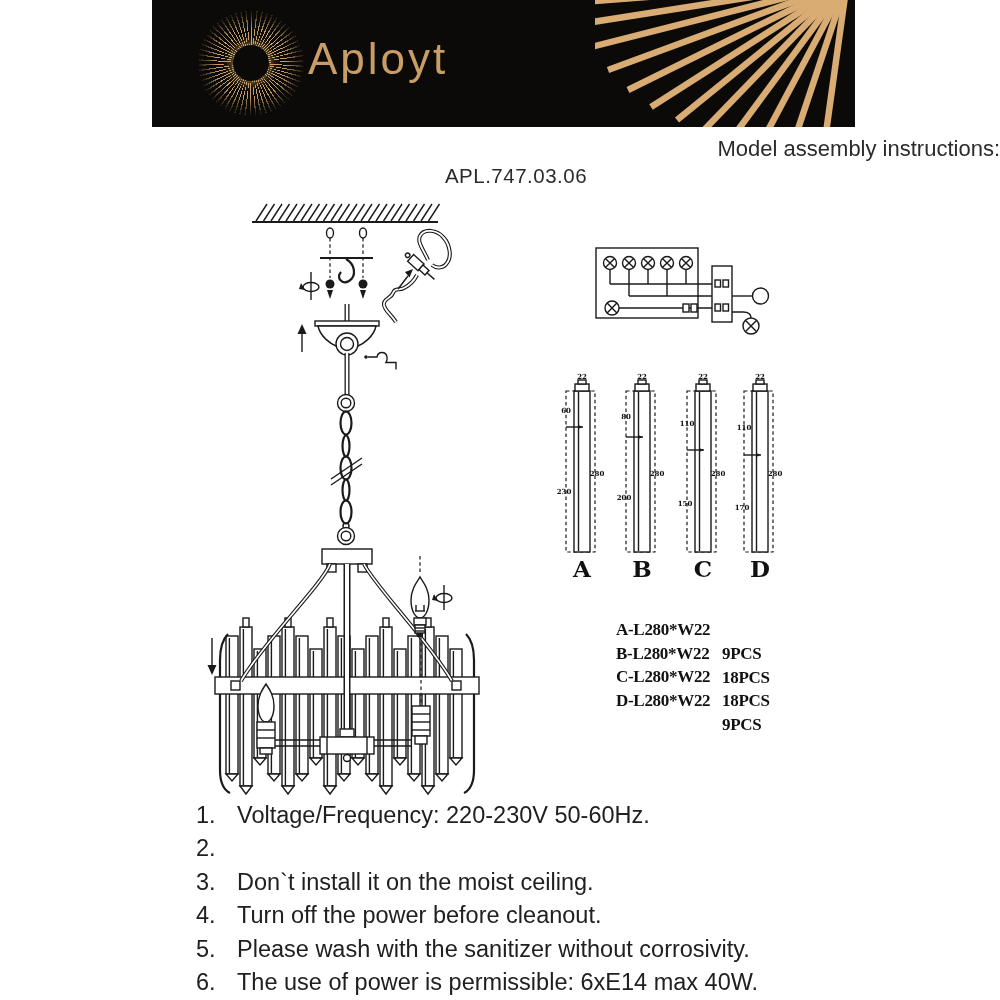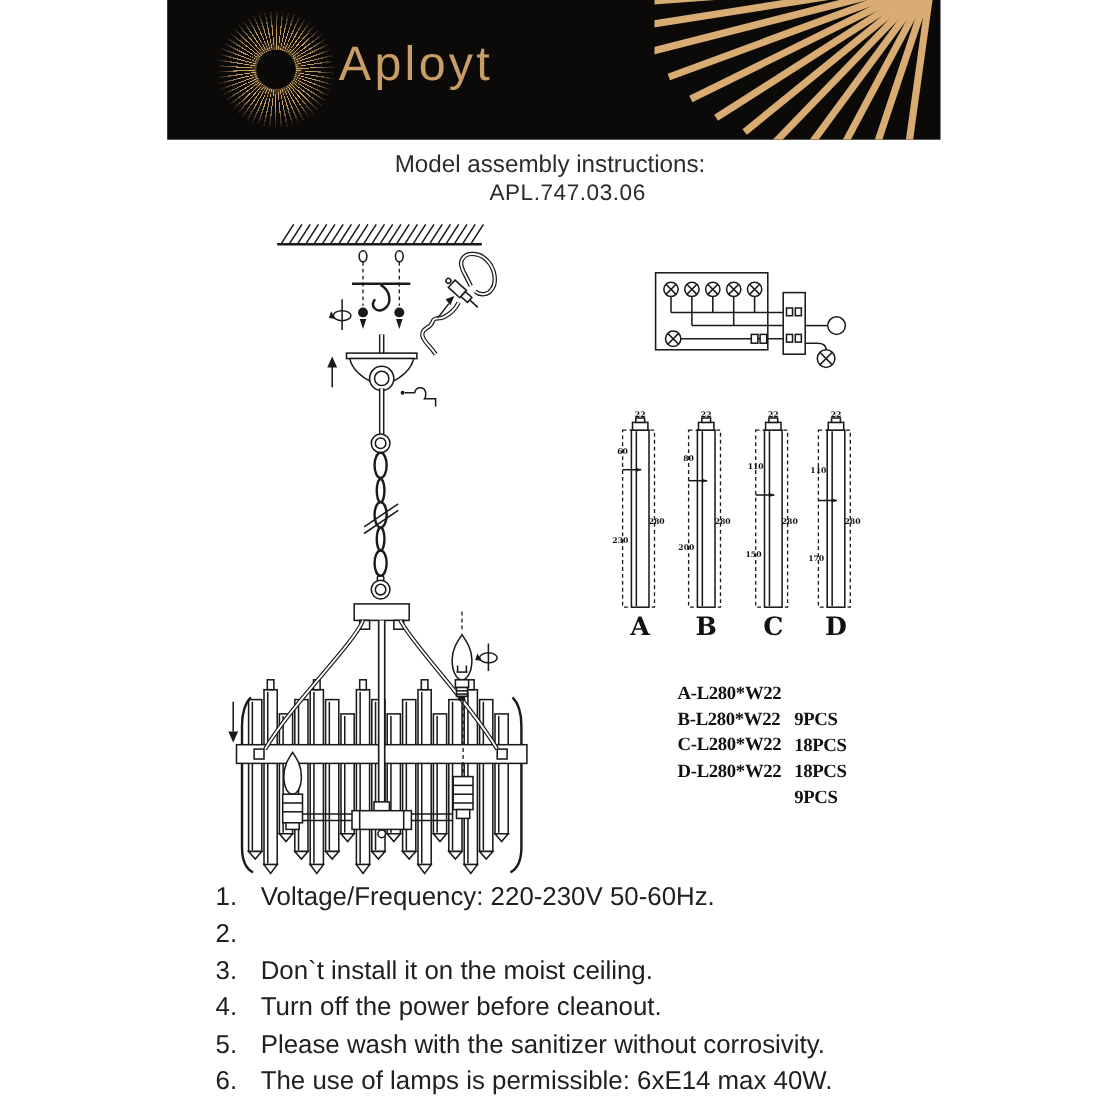--- a/index.html
+++ b/index.html
@@ -10,21 +10,21 @@
   .sun-rays{position:absolute;left:47px;top:11px;width:104px;height:104px;border-radius:50%;
             background:repeating-conic-gradient(#c89e66 0deg 1.6deg, rgba(0,0,0,0) 1.6deg 5.8deg);}
   .sun-fade{position:absolute;left:47px;top:11px;width:104px;height:104px;border-radius:50%;
             background:radial-gradient(circle, rgba(12,10,8,0) 0 46%, #0c0a08 72%);}
   .sun-core{position:absolute;left:81px;top:45px;width:36px;height:36px;background:#0c0a08;border-radius:50%;
             box-shadow:0 0 8px 3px rgba(215,170,105,0.55);}
   .brand{position:absolute;left:156px;top:34px;font-size:44px;letter-spacing:3px;color:#c89e66;
          font-family:"Liberation Sans",sans-serif;font-weight:400;}
   .corner-rays{position:absolute;right:0;top:0;}
   
-  .title1{position:absolute;left:0;top:136px;width:100%;text-align:center;font-size:22px;color:#2b2b2b;}
+  .title1{position:absolute;left:0;top:136px;width:100%;text-align:right;font-size:22px;color:#2b2b2b;}
   .title2{position:absolute;left:16px;top:164px;width:100%;text-align:center;font-size:20.5px;color:#2b2b2b;letter-spacing:0.5px;}
   
   .diagram{position:absolute;left:0;top:0;z-index:1;}
   .ln{stroke:#1a1a1a;fill:none;stroke-width:1.4;}
   .ln2{stroke:#1a1a1a;fill:none;stroke-width:2.2;}
   .fw{fill:#fff;stroke:#1a1a1a;stroke-width:1.4;}
   .fb{fill:#1a1a1a;stroke:none;}
   .dash{stroke:#1a1a1a;fill:none;stroke-width:1.2;stroke-dasharray:3.5 2.8;}
   .tubo{stroke:#1a1a1a;fill:none;}
   .tubi{stroke:#fff;fill:none;}
@@ -392,17 +392,17 @@
     <div class="row">
       <span class="num">4.</span>
       <span>Turn off the power before cleanout.</span>
     </div>
     <div class="row">
       <span class="num">5.</span>
       <span>Please wash with the sanitizer without corrosivity.</span>
     </div>
     <div class="row">
       <span class="num">6.</span>
-      <span>The use of lamps is permissible: 6xE14 max 40W.</span>
+      <span>The use of power is permissible: 6xE14 max 40W.</span>
     </div>
   </div>
 
 </div>
 
 </body></html>

